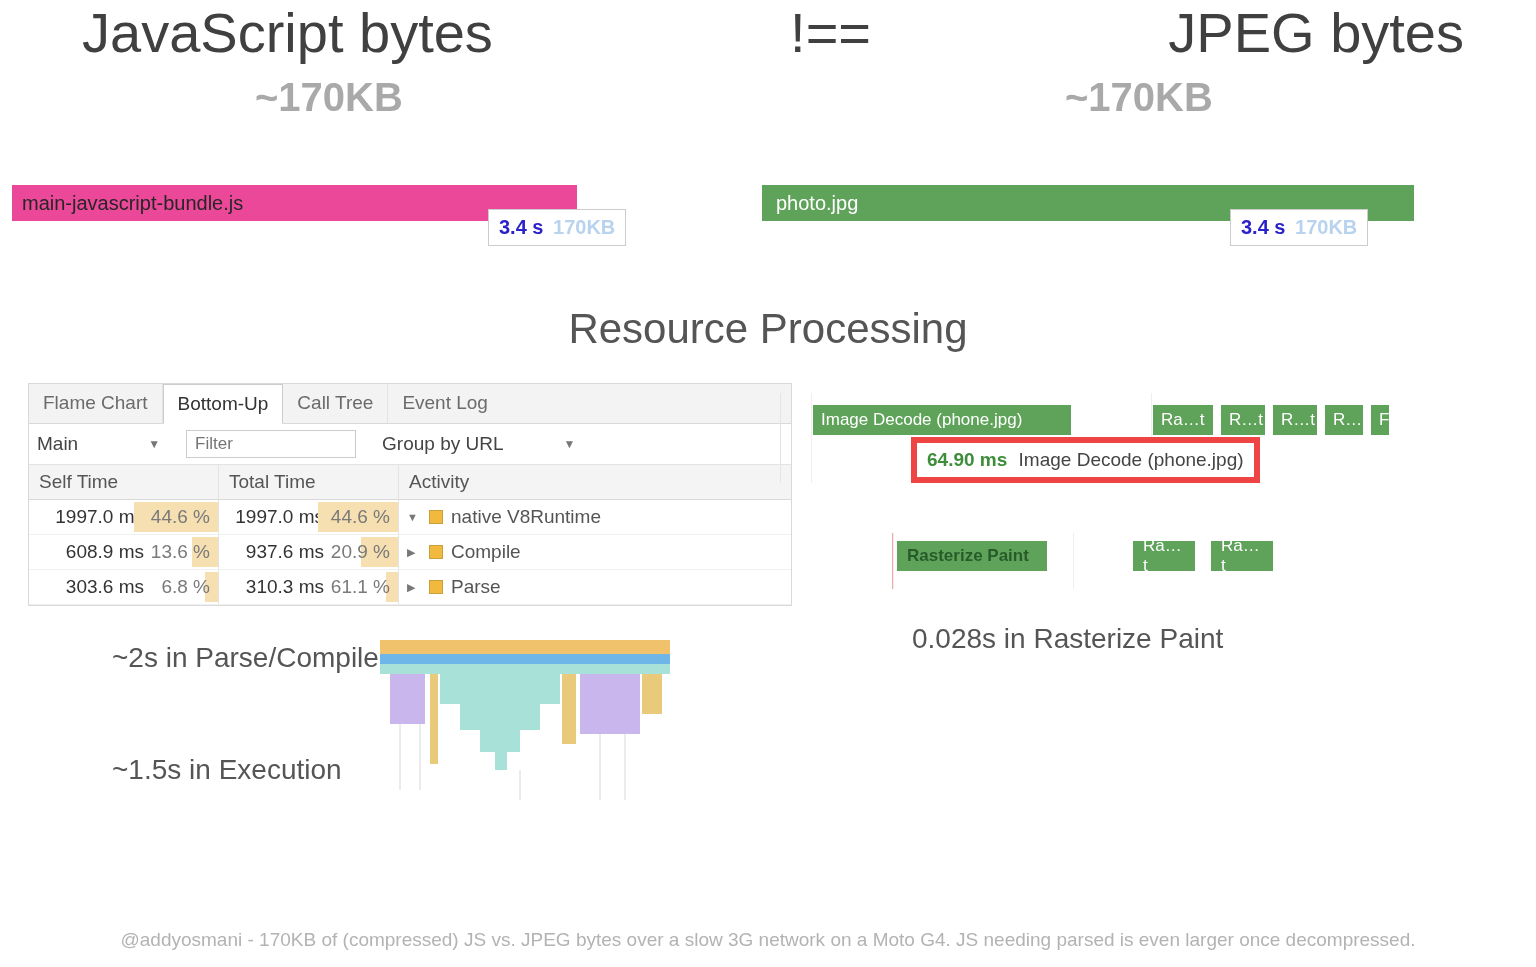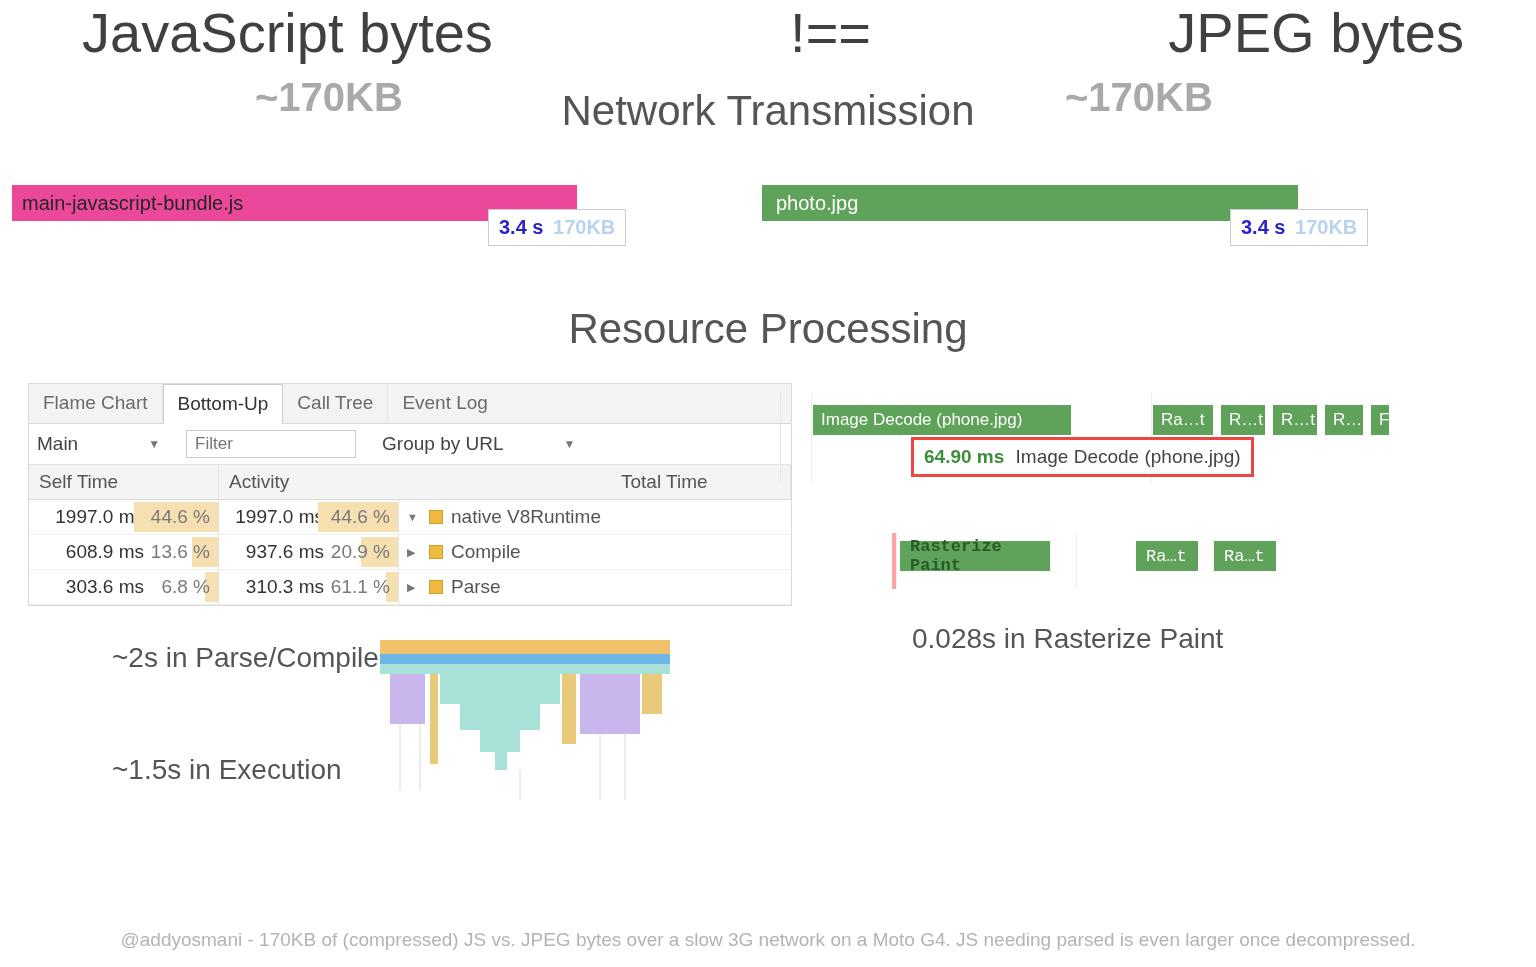--- a/index.html
+++ b/index.html
@@ -12,21 +12,21 @@
   .neq { font-size: 56px; font-weight: 400; color: #404040; margin-top: 0; }
   .subtitles { position: relative; height: 80px; }
   .size-left, .size-right { position: absolute; font-size: 40px; font-weight: 600; color: #a9a9a9; top: 10px; margin-left: 48px; }
   .size-left { left: 195px; }
   .size-right { left: 1005px; }
   .network-title { position: absolute; left: 0; right: 0; top: 22px; text-align: center; font-size: 42px; font-weight: 300; color: #555; }
 
   
   .bars { position: relative; height: 90px; margin-top: 40px; }
   .bar-js { position: absolute; left: 0; top: 0; width: 565px; height: 36px; background: #ec4899; display: flex; align-items: center; padding-left: 10px; font-size: 20px; color: #262626; }
-  .bar-jpg { position: absolute; left: 750px; top: 0; width: 536px; height: 36px; background: #5fa35a; display: flex; align-items: center; padding-left: 14px; font-size: 20px; color: #fff; }
+  .bar-jpg { position: absolute; left: 750px; top: 0; width: 652px; height: 36px; background: #5fa35a; display: flex; align-items: center; padding-left: 14px; font-size: 20px; color: #fff; }
   .badge { position: absolute; background: #fff; border: 1px solid #ccc; padding: 6px 10px; font-size: 20px; }
   .badge-js { left: 476px; top: 24px; }
   .badge-jpg { left: 1218px; top: 24px; }
   .badge .time { color: #2b22c9; font-weight: 700; }
   .badge .size { color: #b9d3ef; font-weight: 600; margin-left: 4px; }
 
   
   .resource-title { text-align: center; font-size: 42px; font-weight: 300; color: #555; margin-top: 30px; }
 
   
@@ -62,47 +62,46 @@
   .stat-line.exec { margin-top: 80px; }
 
   
   .flame { position: absolute; left: 380px; top: 640px; width: 290px; height: 160px; }
   .flame svg { width: 100%; height: 100%; }
 
   
   .timeline { position: relative; border-left: 1px solid #e5e5e5; height: 90px; margin-left: 8px; margin-top: 10px; }
   .vline { position: absolute; top: 0; bottom: 0; width: 1px; background: #eee; }
   .seg { position: absolute; top: 12px; height: 30px; background: #5fa35a; color: #fff; font-size: 17px; display: flex; align-items: center; padding: 0 8px; overflow: hidden; white-space: nowrap; }
-  .tooltip { position: absolute; left: 130px; top: 44px; border: 3px solid #ef4444; background: #fff; padding: 6px 10px; font-size: 19px; }
+  .tooltip { position: absolute; left: 130px; top: 44px; border: 6px solid #ef4444; background: #fff; padding: 6px 10px; font-size: 19px; }
   .tooltip .t-time { color: #3e8d3a; font-weight: 600; }
   .tooltip .t-label { color: #444; margin-left: 6px; }
 
   .right-stat { font-size: 28px; color: #555; margin-left: 140px; margin-top: 26px; }
 
-  .timeline2 { position: relative; border-left: 4px solid #fca5a5; height: 56px; margin-left: 120px; margin-top: 50px; font-family: Liberation Mono, monospace; }
+  .timeline2 { position: relative; border-left: 1px solid #fca5a5; height: 56px; margin-left: 120px; margin-top: 50px; }
   .seg2 { position: absolute; top: 8px; height: 30px; background: #5fa35a; color: #275c2a; font-size: 17px; font-weight: 600; display: flex; align-items: center; padding: 0 10px; }
   .seg2.white { color: #fff; font-weight: 400; }
 
   
   .footer { position: absolute; left: 0; right: 0; bottom: 16px; text-align: center; font-size: 19px; color: #b3b3b3; padding: 0 40px; }
 </style>
 </head>
 <body>
 
 <div class="slide">
 
   <div class="titles">
     <div class="title-js">JavaScript bytes</div>
     <div class="neq">!==</div>
     <div class="title-jpeg">JPEG bytes</div>
   </div>
 
   <div class="subtitles">
     <div class="size-left">~170KB</div>
-    <div class="network-title">Network Transmission</div>
     <div class="size-right">~170KB</div>
   </div>
 
   <div class="bars">
     <div class="bar-js">
       <span>main-javascript-bundle.js</span>
     </div>
     <div class="badge badge-js">
       <span class="time">3.4 s</span>
       <span class="size">170KB</span>
@@ -134,22 +133,22 @@
             <span class="caret">▼</span>
           </div>
           <input class="dt-filter" placeholder="Filter" style="">
           <div class="dt-group">
             <span>Group by URL</span>
             <span class="caret">▼</span>
           </div>
         </div>
         <div class="dt-head">
           <div class="cell col-self">Self Time</div>
+          <div class="cell col-total">Total Time</div>
           <div class="cell col-act">Activity</div>
-          <div class="cell col-total">Total Time</div>
         </div>
         <div id="dt-rows">
             <div class="dt-row">
               <div class="num col-self">
                 <div class="pctbar" style="width:44.6%"></div>
                 <span class="val">1997.0 ms</span>
                 <span class="pct">44.6 %</span>
               </div>
               <div class="num col-total">
                 <div class="pctbar" style="width:44.6%"></div>

